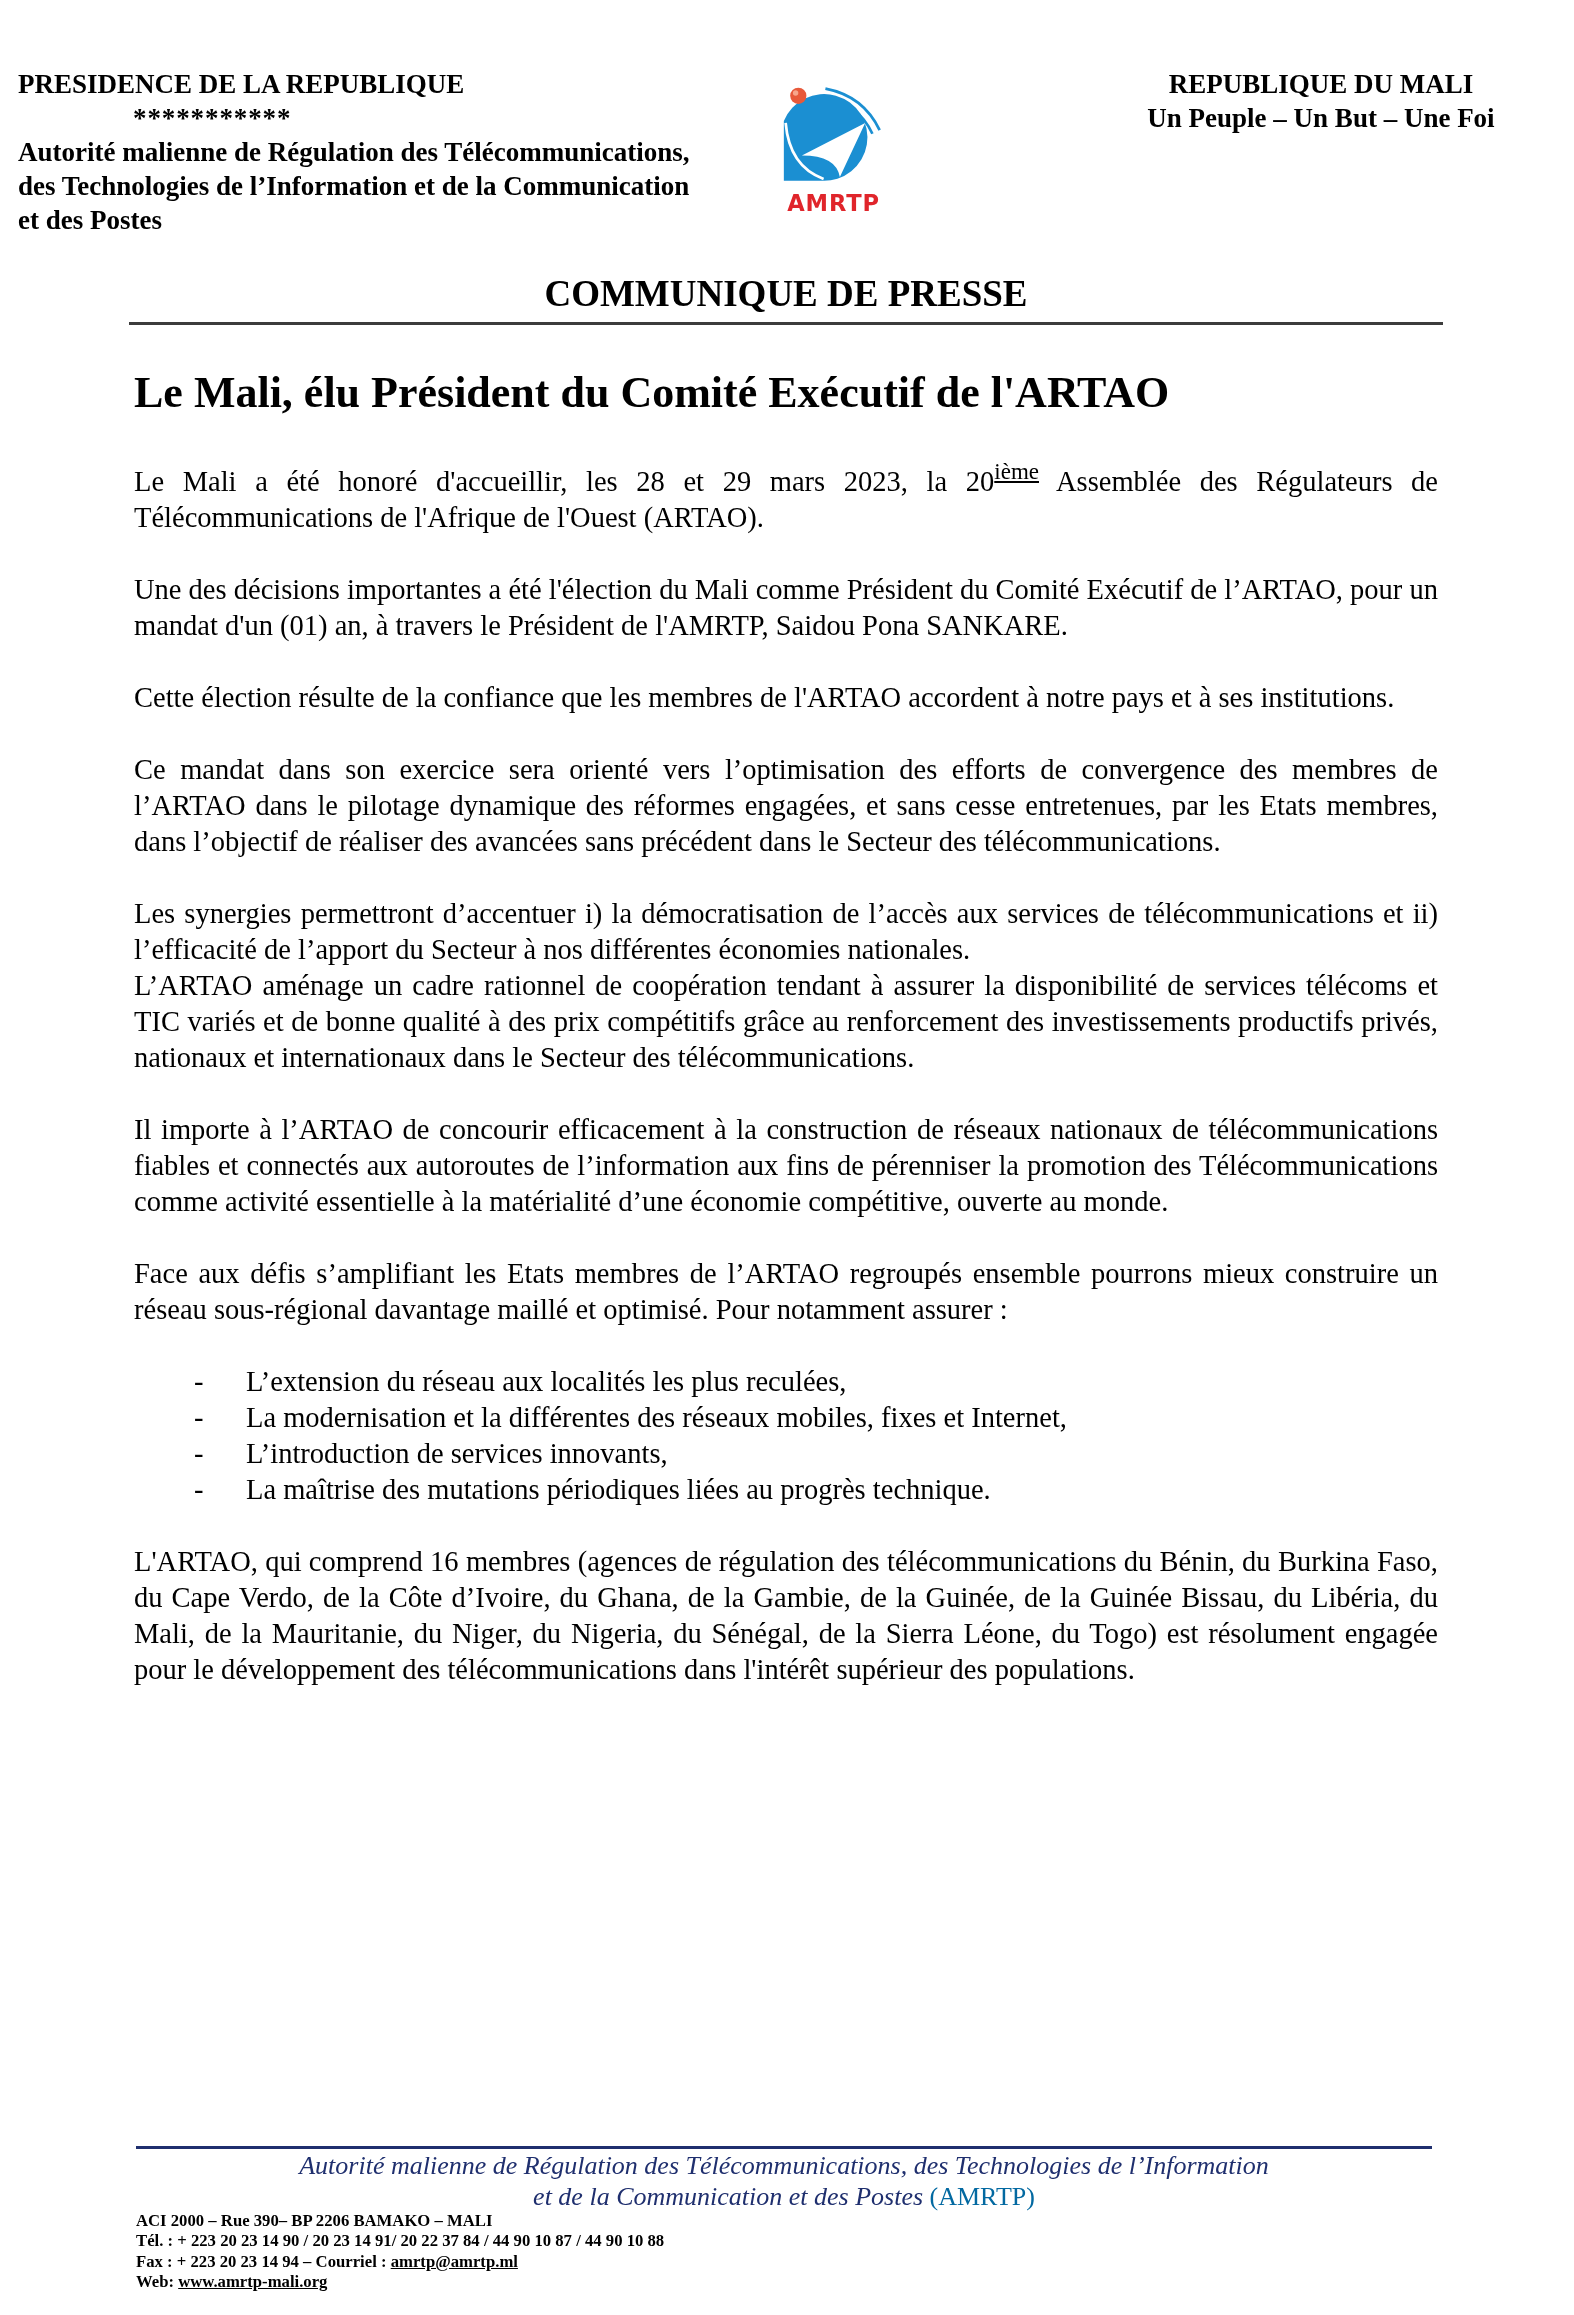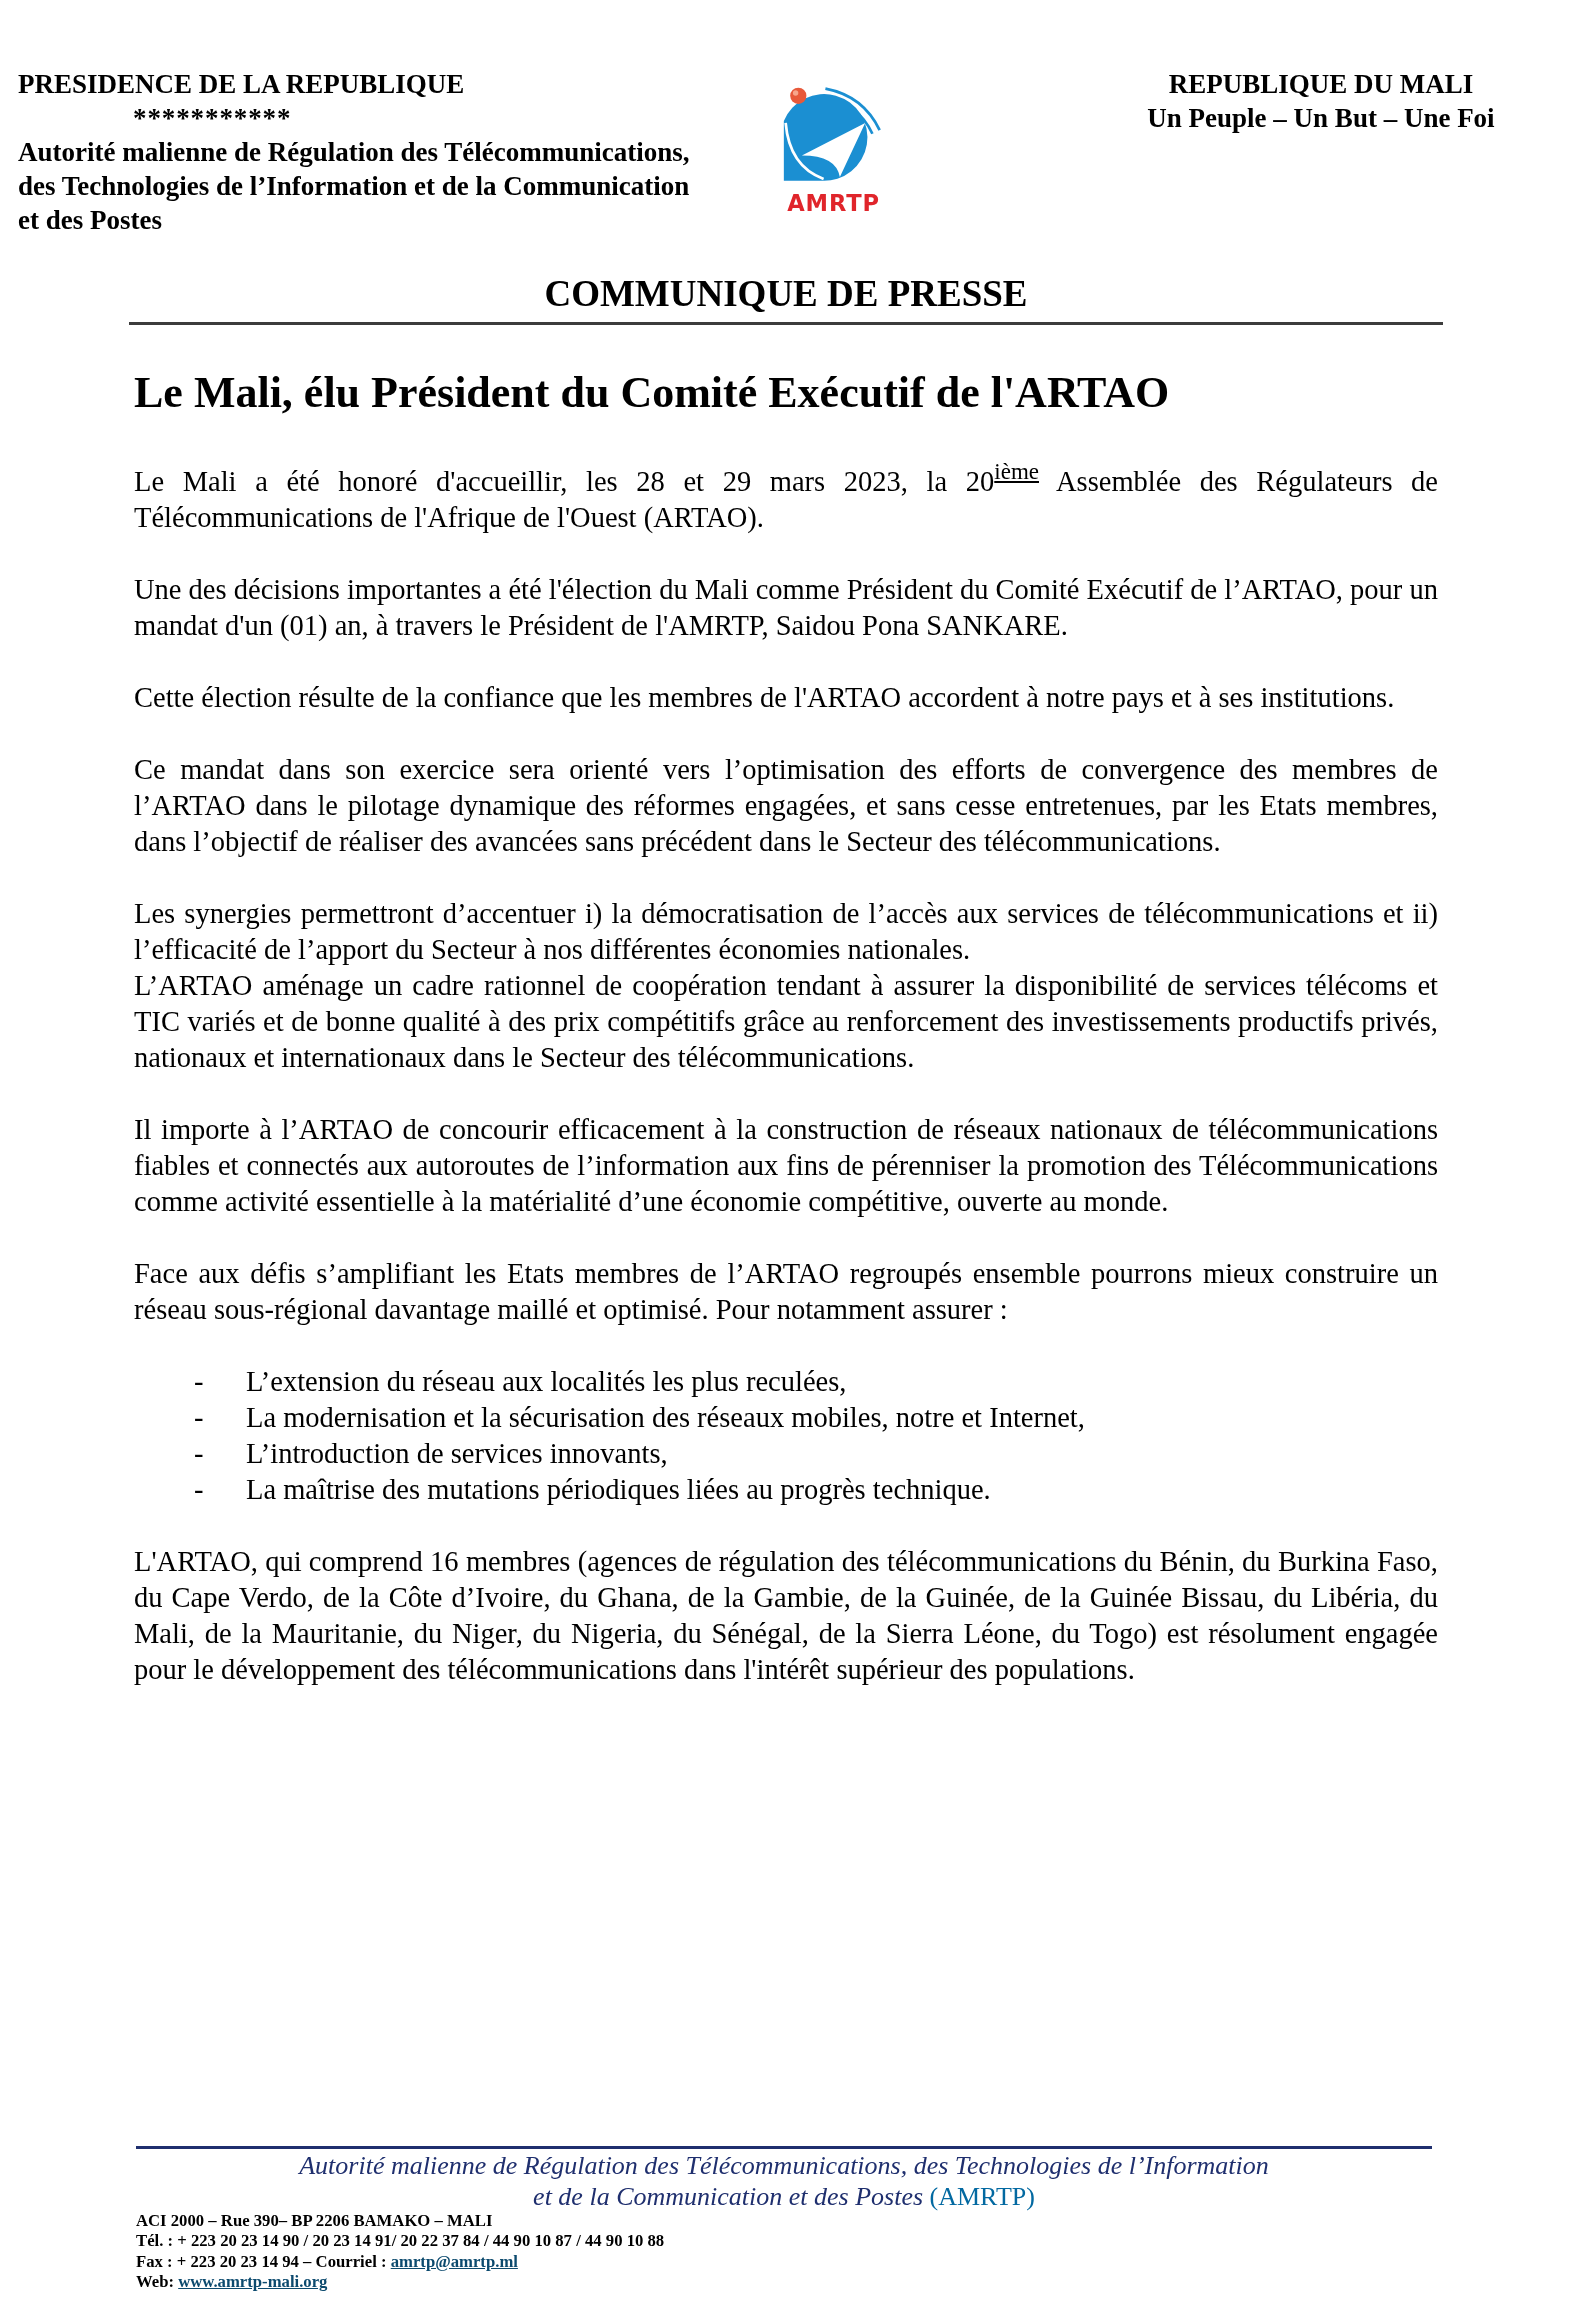--- a/index.html
+++ b/index.html
@@ -16,21 +16,21 @@
   .body-text p { margin:0 0 36px 0; }
   .body-text p.tight { margin-bottom:0; }
   .body-text sup { font-size:23px; line-height:0; vertical-align:super; position:relative; top:-1.8px;text-decoration:underline; }
   .bullets { margin:0 0 36px 0; padding:0; list-style:none; }
   .bullets li { position:relative; padding-left:112px; }
   .bullets li .dash { position:absolute; left:60px; top:0; }
   .footer-rule { left:136px; top:2146px; width:1296px; height:2.7px; background:#1f2f6e; }
   .footer-org { left:136px; top:2150px; width:1296px; text-align:center; font-weight:normal; font-style:italic; font-size:26px; line-height:31px; color:#1f2f6e; }
   .footer-org .acr { color:#0369a1; font-style:normal; }
   .footer-contact { left:136px; top:2211px; width:1296px; text-align:left; font-weight:bold; font-size:16.7px; line-height:20.4px; }
-  .footer-contact a { color:#0c4a6e; text-decoration:underline; }
+  .footer-contact a { color:#000000; text-decoration:underline; }
 </style>
 </head>
 <body>
 
 <div class="abs hdr-left">
   <div>PRESIDENCE DE LA REPUBLIQUE</div>
   <div class="stars">***********</div>
   <div>Autorité malienne de Régulation des Télécommunications,</div>
   <div>des Technologies de l’Information et de la Communication</div>
   <div>et des Postes</div>
@@ -69,21 +69,21 @@
   <p><span>Le Mali a été honoré d'accueillir, les 28 et 29 mars 2023, la 20</span><sup>ième</sup><span> Assemblée des Régulateurs de Télécommunications de l'Afrique de l'Ouest (ARTAO).</span></p>
   <p>Une des décisions importantes a été l'élection du Mali comme Président du Comité Exécutif de l’ARTAO, pour un mandat d'un (01) an, à travers le Président de l'AMRTP, Saidou Pona SANKARE.</p>
   <p>Cette élection résulte de la confiance que les membres de l'ARTAO accordent à notre pays et à ses institutions.</p>
   <p>Ce mandat dans son exercice sera orienté vers l’optimisation des efforts de convergence des membres de l’ARTAO dans le pilotage dynamique des réformes engagées, et sans cesse entretenues, par les Etats membres, dans l’objectif de réaliser des avancées sans précédent dans le Secteur des télécommunications.</p>
   <p class="tight">Les synergies permettront d’accentuer i) la démocratisation de l’accès aux services de télécommunications et ii) l’efficacité de l’apport du Secteur à nos différentes économies nationales.</p>
   <p>L’ARTAO aménage un cadre rationnel de coopération tendant à assurer la disponibilité de services télécoms et TIC variés et de bonne qualité à des prix compétitifs grâce au renforcement des investissements productifs privés, nationaux et internationaux dans le Secteur des télécommunications.</p>
   <p>Il importe à l’ARTAO de concourir efficacement à la construction de réseaux nationaux de télécommunications fiables et connectés aux autoroutes de l’information aux fins de pérenniser la promotion des Télécommunications comme activité essentielle à la matérialité d’une économie compétitive, ouverte au monde.</p>
   <p>Face aux défis s’amplifiant les Etats membres de l’ARTAO regroupés ensemble pourrons mieux construire un réseau sous-régional davantage maillé et optimisé. Pour notamment assurer :</p>
   <ul class="bullets">
     <li><span class="dash">-</span><span>L’extension du réseau aux localités les plus reculées,</span></li>
-    <li><span class="dash">-</span><span>La modernisation et la sécurisation des réseaux mobiles, notre et Internet,</span></li>
+    <li><span class="dash">-</span><span>La modernisation et la différentes des réseaux mobiles, fixes et Internet,</span></li>
     <li><span class="dash">-</span><span>L’introduction de services innovants,</span></li>
     <li><span class="dash">-</span><span>La maîtrise des mutations périodiques liées au progrès technique.</span></li>
   </ul>
   <p>L'ARTAO, qui comprend 16 membres (agences de régulation des télécommunications du Bénin, du Burkina Faso, du Cape Verdo, de la Côte d’Ivoire, du Ghana, de la Gambie, de la Guinée, de la Guinée Bissau, du Libéria, du Mali, de la Mauritanie, du Niger, du Nigeria, du Sénégal, de la Sierra Léone, du Togo) est résolument engagée pour le développement des télécommunications dans l'intérêt supérieur des populations.</p>
 </div>
 
 <div class="abs footer-rule"></div>
 <div class="abs footer-org">
   <div>Autorité malienne de Régulation des  Télécommunications, des Technologies de l’Information</div>
   <div><span>et de la Communication et des Postes </span><span class="acr">(AMRTP)</span></div>

